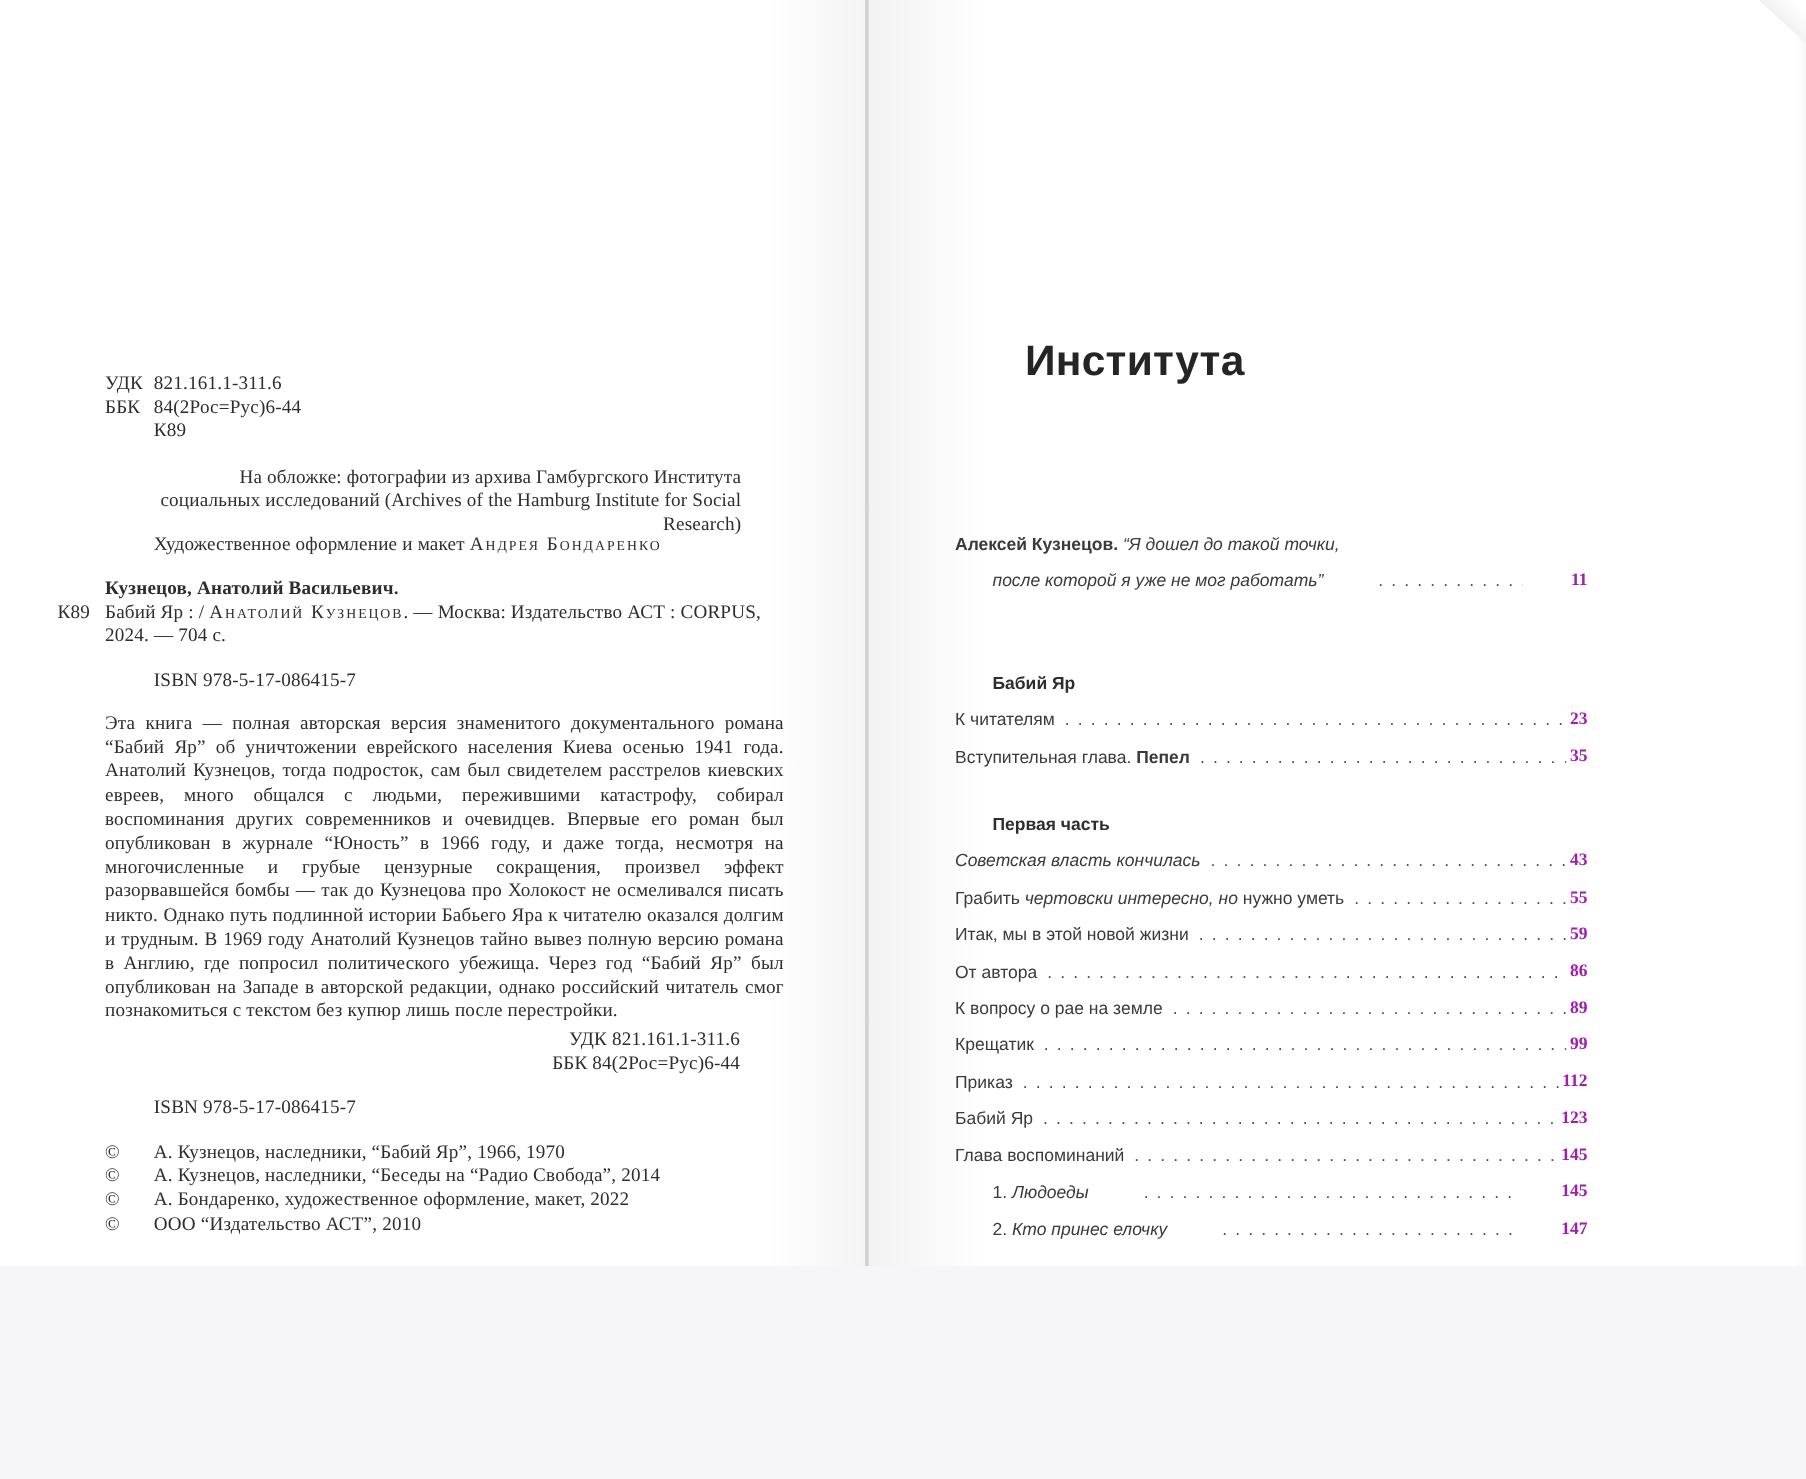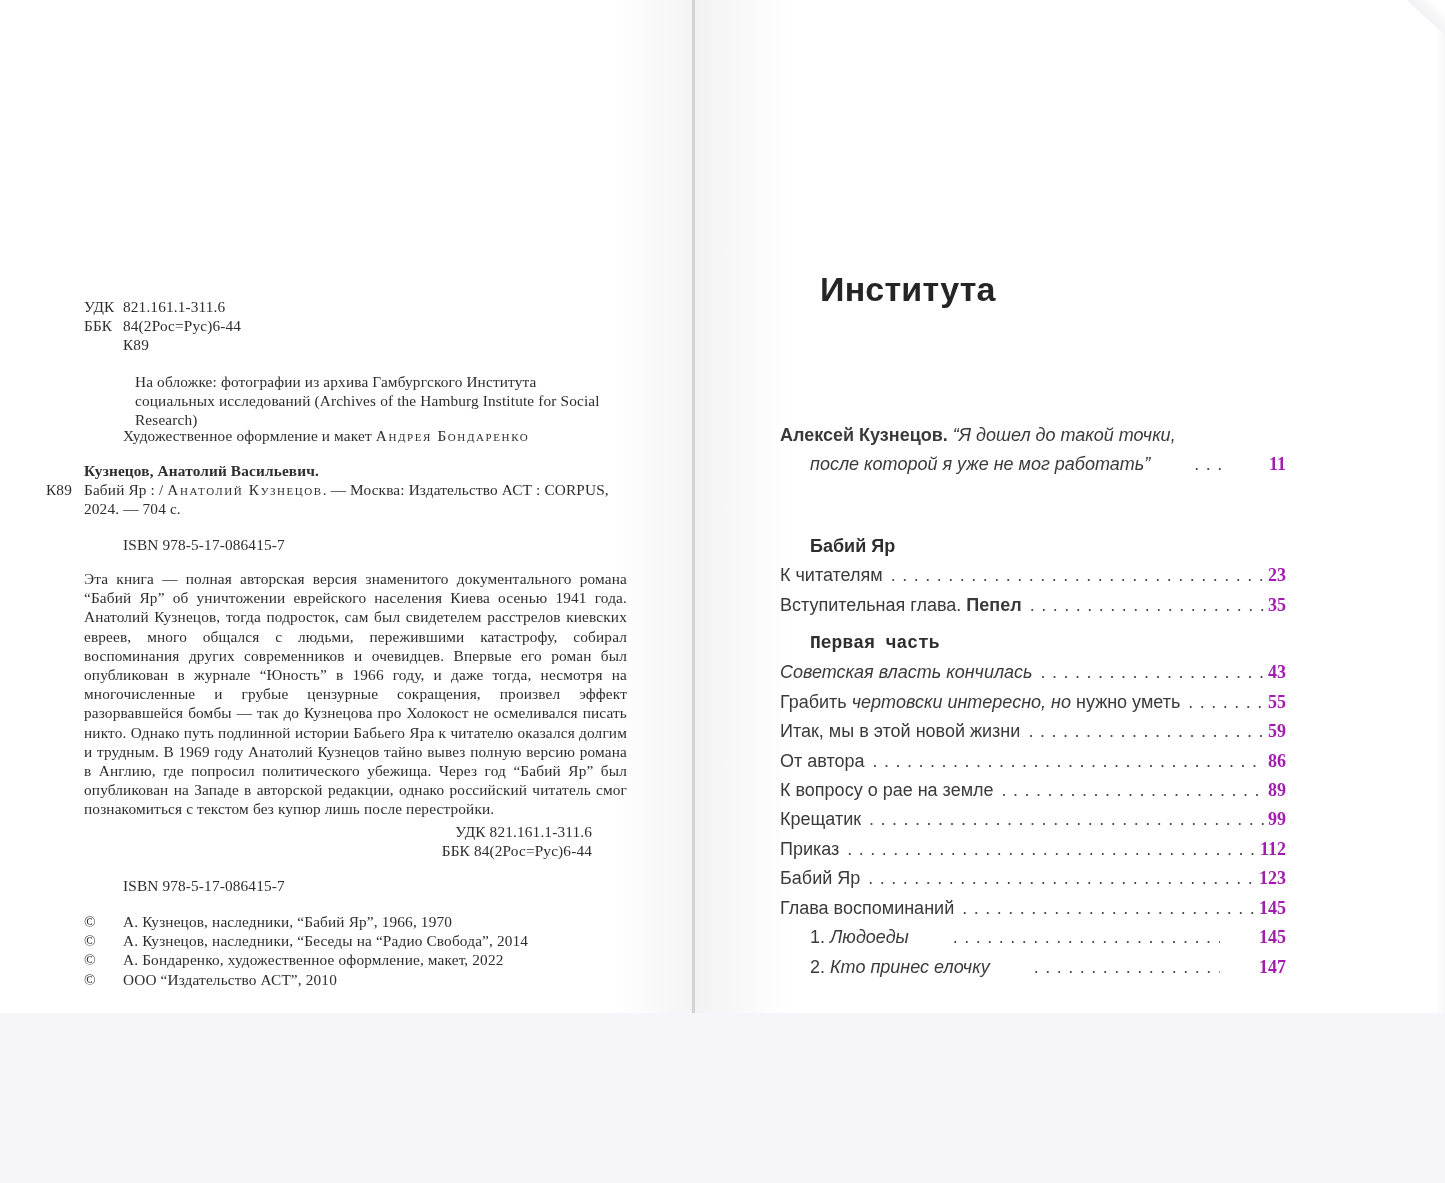--- a/index.html
+++ b/index.html
@@ -49,29 +49,29 @@
   .right-align { text-align:right; }
   .cp-row { display:flex; }
   .cp-sign { display:inline-block; width:39px; flex:0 0 39px; }
   
   .rp-title {
     position:absolute; left:820px; top:270px;
     font-family:"Liberation Sans","DejaVu Sans",sans-serif;
     font-size:34px; font-weight:700; color:#252525; letter-spacing:0.2px;
   }
   .toc {
-    position:absolute; left:780px; top:421px; width:506px;
+    position:absolute; left:764px; top:421px; width:506px;
     font-family:"Liberation Sans","DejaVu Sans",sans-serif;
-    font-size:18px; color:#3a3a3a;
+    font-size:14px; color:#3a3a3a;
   }
   .toc-row { display:flex; line-height:29.4px; white-space:nowrap; }
   .toc-row.indent1 { padding-left:30px;gap:36px; }
   .toc-heading { line-height:29.4px; font-weight:700; padding-left:30px; color:#2e2e2e; }
   .gap-large { margin-top:52px; }
-  .gap-medium { margin-top:9px;font-family:Liberation Mono, monospace; }
+  .gap-medium { margin-top:25px; }
   .toc-label { flex:0 0 auto; }
   .leader {
     flex:1 1 0; min-width:0; overflow:hidden;
     margin-left:8px; margin-right:3px;
     letter-spacing:6.5px; color:#4a4a4a;
   }
   .page-num { flex:0 0 auto; font-weight:700; color:#a21caf;font-family:Liberation Serif, serif; }
 </style>
 </head>
 <body>
@@ -90,21 +90,21 @@
     <div class="lp" style="left:84px; top:297px; width:520px;">
       <div>
         <span class="kv-label">УДК</span><span>821.161.1-311.6</span>
       </div>
       <div>
         <span class="kv-label">ББК</span><span>84(2Рос=Рус)6-44</span>
       </div>
       <div class="pad-col">К89</div>
     </div>
 
-    <div class="lp" style="left:135px; top:372px; width:470px;">На обложке: фотографии из архива Гамбургского Института социальных исследований (Archives of the Hamburg Institute for Social Research)</div>
+    <div class="lp" style="left:123px; top:372px; width:470px;text-align:right;">На обложке: фотографии из архива Гамбургского Института социальных исследований (Archives of the Hamburg Institute for Social Research)</div>
 
     <div class="lp" style="left:123px; top:426px; width:500px;">
       <span>Художественное оформление и макет </span><span class="sc">Андрея Бондаренко</span>
     </div>
 
     <div class="lp" style="left:46px; top:461px; width:564px;">
       <div class="cat-author">Кузнецов, Анатолий Васильевич.</div>
       <div class="cat-body">
         <span class="cat-code">К89</span><span>Бабий Яр : / </span><span class="sc">Анатолий Кузнецов</span><span>. — Москва: Издательство АСТ : CORPUS, 2024. — 704 с.</span>
       </div>

